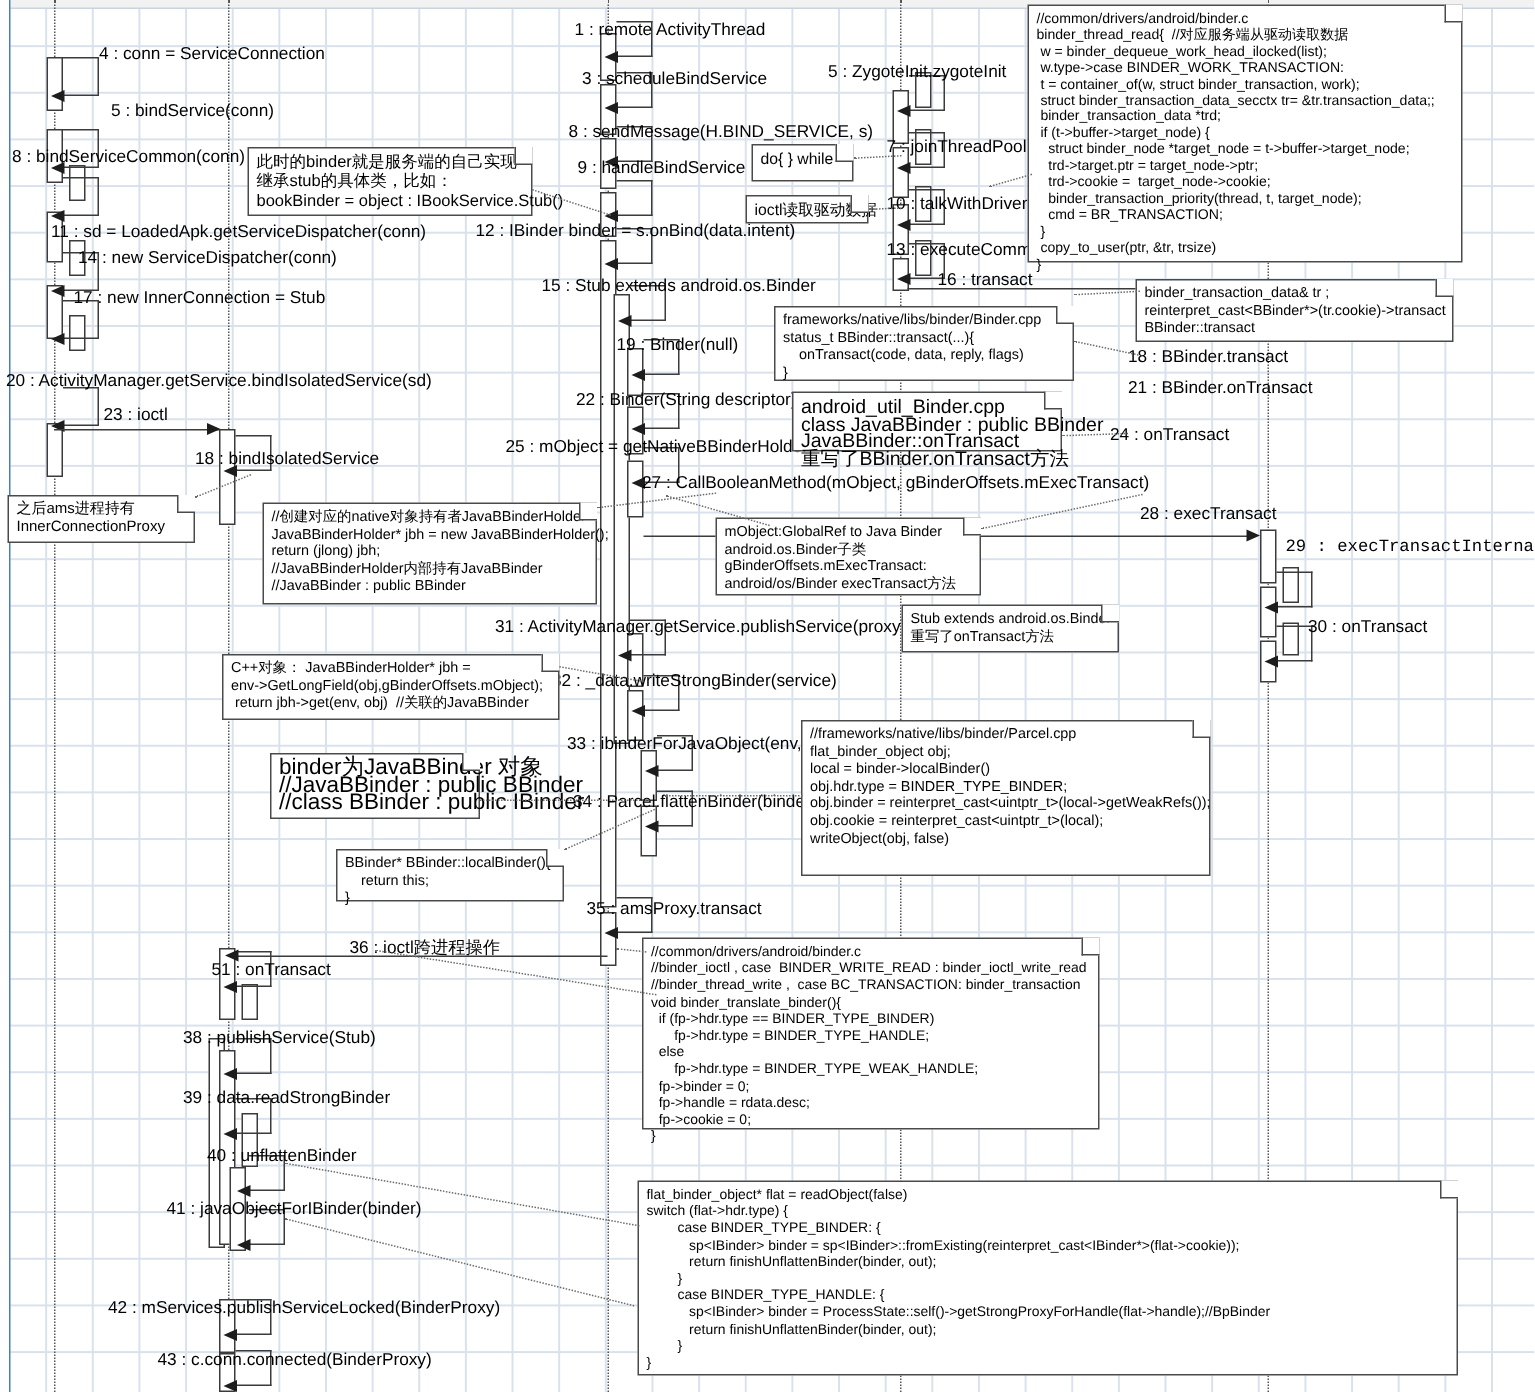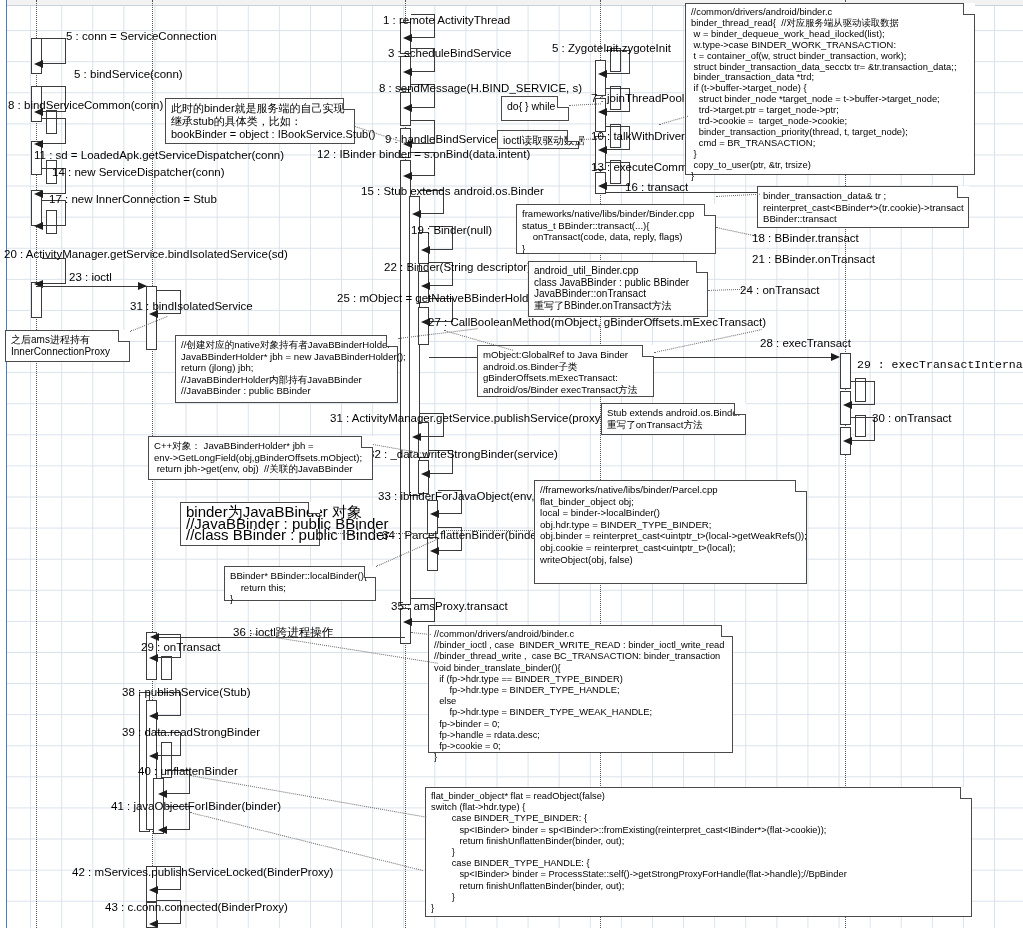--- a/index.html
+++ b/index.html
@@ -204,56 +204,56 @@
 <div class="arrowR" style="left:792px;top:188px;"></div>
 <div class="act" style="left:800px;top:192px;width:11px;height:1px;opacity:0;"></div>
 
 <div class="msg" style="left:429px;top:357px;width:404px;"></div>
 <div class="arrowR" style="left:831px;top:353px;"></div>
 
 <div class="msg" style="left:152px;top:637px;width:253px;"></div>
 <div class="arrowL" style="left:150px;top:633px;"></div>
 
 <div class="label" style="left:383px;top:14px;">1 : remote ActivityThread</div>
-<div class="label" style="left:66px;top:30px;">5 : conn = ServiceConnection</div>
+<div class="label" style="left:66px;top:30px;">4 : conn = ServiceConnection</div>
 <div class="label" style="left:388px;top:47px;">3 : scheduleBindService</div>
 <div class="label" style="left:552px;top:42px;">5 : ZygoteInit.zygoteInit</div>
 <div class="label" style="left:74px;top:68px;">5 : bindService(conn)</div>
 <div class="label" style="left:379px;top:82px;">8 : sendMessage(H.BIND_SERVICE, s)</div>
 <div class="label" style="left:591px;top:92px;">7 : joinThreadPool</div>
 <div class="label" style="left:8px;top:99px;">8 : bindServiceCommon(conn)</div>
-<div class="label" style="left:385px;top:133px;">9 : handleBindService</div>
+<div class="label" style="left:385px;top:106px;">9 : handleBindService</div>
 <div class="label" style="left:591px;top:130px;">10 : talkWithDriver</div>
 <div class="label" style="left:34px;top:149px;">11 : sd = LoadedApk.getServiceDispatcher(conn)</div>
 <div class="label" style="left:317px;top:148px;">12 : IBinder binder = s.onBind(data.intent)</div>
 <div class="label" style="left:591px;top:161px;">13 : executeCommand</div>
 <div class="label" style="left:52px;top:166px;">14 : new ServiceDispatcher(conn)</div>
 <div class="label" style="left:361px;top:185px;">15 : Stub extends android.os.Binder</div>
 <div class="label" style="left:625px;top:181px;">16 : transact</div>
 <div class="label" style="left:49px;top:193px;">17 : new InnerConnection = Stub</div>
 <div class="label" style="left:752px;top:232px;">18 : BBinder.transact</div>
 <div class="label" style="left:411px;top:224px;">19 : Binder(null)</div>
 <div class="label" style="left:4px;top:248px;">20 : ActivityManager.getService.bindIsolatedService(sd)</div>
 <div class="label" style="left:752px;top:253px;">21 : BBinder.onTransact</div>
 <div class="label" style="left:384px;top:261px;">22 : Binder(String descriptor)</div>
 <div class="label" style="left:69px;top:271px;">23 : ioctl</div>
 <div class="label" style="left:740px;top:284px;">24 : onTransact</div>
 <div class="label" style="left:337px;top:292px;">25 : mObject = getNativeBBinderHolder</div>
-<div class="label" style="left:130px;top:300px;">31 : bindIsolatedService</div>
+<div class="label" style="left:130px;top:300px;">18 : bindIsolatedService</div>
 <div class="label" style="left:428px;top:316px;">27 : CallBooleanMethod(mObject, gBinderOffsets.mExecTransact)</div>
 <div class="label" style="left:760px;top:337px;">28 : execTransact</div>
 <div class="label" style="left:857px;top:358px;font-family:Liberation Mono, monospace;">29 : execTransactInternal</div>
 <div class="label" style="left:872px;top:412px;">30 : onTransact</div>
 <div class="label" style="left:330px;top:412px;">31 : ActivityManager.getService.publishService(proxy)</div>
 <div class="label" style="left:368px;top:448px;">32 : _data.writeStrongBinder(service)</div>
 <div class="label" style="left:378px;top:490px;">33 : ibinderForJavaObject(env, obj)</div>
 <div class="label" style="left:382px;top:529px;">34 : Parcel.flattenBinder(binder)</div>
 <div class="label" style="left:391px;top:600px;">35 : amsProxy.transact</div>
 <div class="label" style="left:233px;top:626px;">36 : ioctl跨进程操作</div>
-<div class="label" style="left:141px;top:641px;">29 : onTransact</div>
+<div class="label" style="left:141px;top:641px;">51 : onTransact</div>
 <div class="label" style="left:122px;top:686px;">38 : publishService(Stub)</div>
 <div class="label" style="left:122px;top:726px;">39 : data.readStrongBinder</div>
 <div class="label" style="left:138px;top:765px;">40 : unflattenBinder</div>
 <div class="label" style="left:111px;top:800px;">41 : javaObjectForIBinder(binder)</div>
 <div class="label" style="left:72px;top:866px;">42 : mServices.publishServiceLocked(BinderProxy)</div>
 <div class="label" style="left:105px;top:901px;">43 : c.conn.connected(BinderProxy)</div>
 
 <div class="note" style="left:165px;top:98px;width:190px;height:46px;">此时的binder就是服务端的自己实现
 继承stub的具体类，比如：
 bookBinder = object : IBookService.Stub()<span class="fold"></span></div>
@@ -281,21 +281,21 @@
 
 <div class="note" style="left:757px;top:186px;width:212px;height:42px;font-size:9.6px;line-height:11.6px;">binder_transaction_data&amp; tr ;
 reinterpret_cast&lt;BBinder*&gt;(tr.cookie)-&gt;transact
 BBinder::transact<span class="fold"></span></div>
 
 <div class="note" style="left:516px;top:204px;width:200px;height:50px;font-size:9.6px;line-height:11.6px;">frameworks/native/libs/binder/Binder.cpp
 status_t BBinder::transact(...){
     onTransact(code, data, reply, flags)
 }<span class="fold"></span></div>
 
-<div class="note" style="left:528px;top:261px;width:180px;height:56px;font-size:10px;line-height:11.6px;">android_util_Binder.cpp
+<div class="note" style="left:528px;top:261px;width:180px;height:40px;font-size:13px;line-height:11.6px;">android_util_Binder.cpp
 class JavaBBinder : public BBinder
 JavaBBinder::onTransact
 重写了BBinder.onTransact方法<span class="fold"></span></div>
 
 <div class="note" style="left:5px;top:330px;width:125px;height:32px;font-size:10px;line-height:12px;">之后ams进程持有
 InnerConnectionProxy<span class="fold"></span></div>
 
 <div class="note" style="left:175px;top:335px;width:223px;height:68px;font-size:9.6px;line-height:11.6px;">//创建对应的native对象持有者JavaBBinderHolder
 JavaBBinderHolder* jbh = new JavaBBinderHolder();
 return (jlong) jbh;

